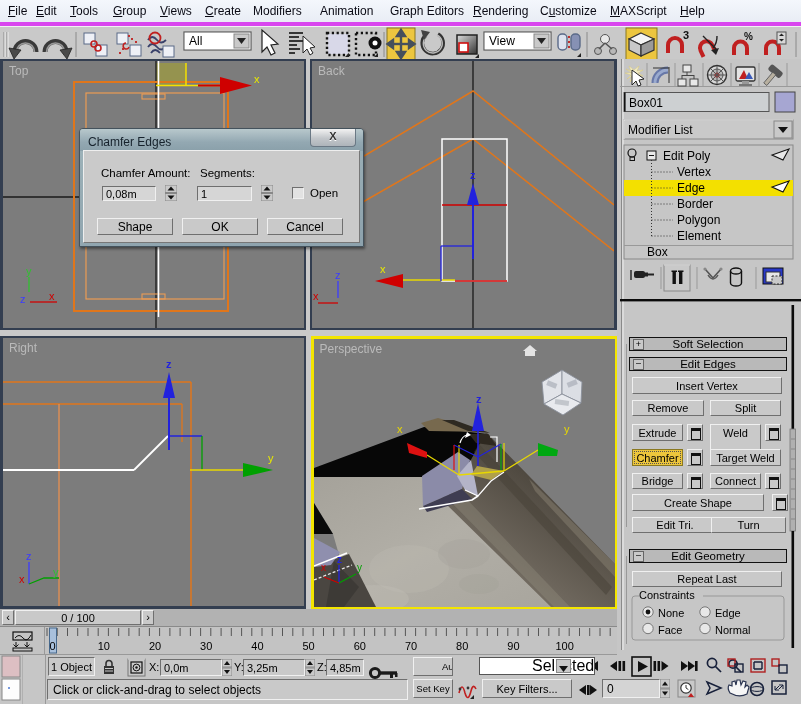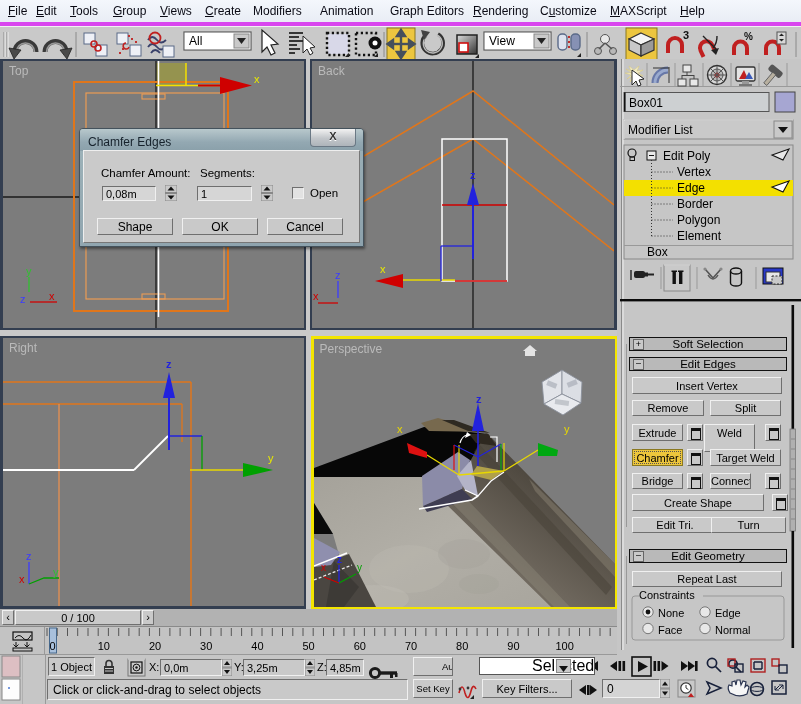--- a/index.html
+++ b/index.html
@@ -538,34 +538,34 @@
       <div class="btntxt" style="font-size:11.5px;">Edit Geometry</div>
     </div>
 
     <div class="abs bevel btntxt" style="left:15px;top:318px;width:150px;height:17px;line-height:16px;">Insert Vertex</div>
     <div class="abs bevel btntxt" style="left:15px;top:341px;width:72px;height:16px;line-height:15px;">Remove</div>
     <div class="abs bevel btntxt" style="left:93px;top:341px;width:71px;height:16px;line-height:15px;">Split</div>
     <div class="abs bevel btntxt" style="left:15px;top:365px;width:51px;height:17px;line-height:16px;">Extrude</div>
     <div class="abs bevel" style="left:70px;top:365px;width:16px;height:17px;">
       <div class="abs" style="left:3px;top:3px;width:8px;height:8px;border:1.5px solid #111;border-top-width:3px;"></div>
     </div>
-    <div class="abs bevel btntxt" style="left:87px;top:365px;width:51px;height:28px;line-height:16px;">Weld</div>
+    <div class="abs bevel btntxt" style="left:93px;top:365px;width:51px;height:28px;line-height:16px;">Weld</div>
     <div class="abs bevel" style="left:148px;top:365px;width:16px;height:17px;">
       <div class="abs" style="left:3px;top:3px;width:8px;height:8px;border:1.5px solid #111;border-top-width:3px;"></div>
     </div>
     <div class="abs btntxt" style="left:15px;top:390px;width:51px;height:17px;line-height:16px;background:#edc63c;border:1px solid #8a7820;box-sizing:border-box;outline:1px dotted #555;outline-offset:-3px;">Chamfer</div>
     <div class="abs bevel" style="left:70px;top:390px;width:16px;height:17px;">
       <div class="abs" style="left:3px;top:3px;width:8px;height:8px;border:1.5px solid #111;border-top-width:3px;"></div>
     </div>
     <div class="abs bevel btntxt" style="left:93px;top:390px;width:71px;height:17px;line-height:16px;">Target Weld</div>
     <div class="abs bevel btntxt" style="left:15px;top:414px;width:51px;height:16px;line-height:15px;">Bridge</div>
     <div class="abs bevel" style="left:70px;top:414px;width:16px;height:16px;">
       <div class="abs" style="left:3px;top:2.5px;width:8px;height:8px;border:1.5px solid #111;border-top-width:3px;"></div>
     </div>
-    <div class="abs bevel btntxt" style="left:93px;top:414px;width:41px;height:16px;line-height:15px;">Connect</div>
+    <div class="abs bevel btntxt" style="left:93px;top:414px;width:51px;height:16px;line-height:15px;">Connect</div>
     <div class="abs bevel" style="left:148px;top:414px;width:16px;height:16px;">
       <div class="abs" style="left:3px;top:2.5px;width:8px;height:8px;border:1.5px solid #111;border-top-width:3px;"></div>
     </div>
     <div class="abs bevel btntxt" style="left:15px;top:435px;width:132px;height:17px;line-height:16px;">Create Shape</div>
     <div class="abs bevel" style="left:155px;top:435px;width:16px;height:17px;">
       <div class="abs" style="left:3px;top:3px;width:8px;height:8px;border:1.5px solid #111;border-top-width:3px;"></div>
     </div>
     <div class="abs bevel btntxt" style="left:15px;top:458px;width:86px;height:16px;line-height:15px;">Edit Tri.</div>
     <div class="abs bevel btntxt" style="left:94px;top:458px;width:75px;height:16px;line-height:15px;">Turn</div>
     <div class="abs bevel btntxt" style="left:15px;top:512px;width:150px;height:16px;line-height:15px;">Repeat Last</div>

